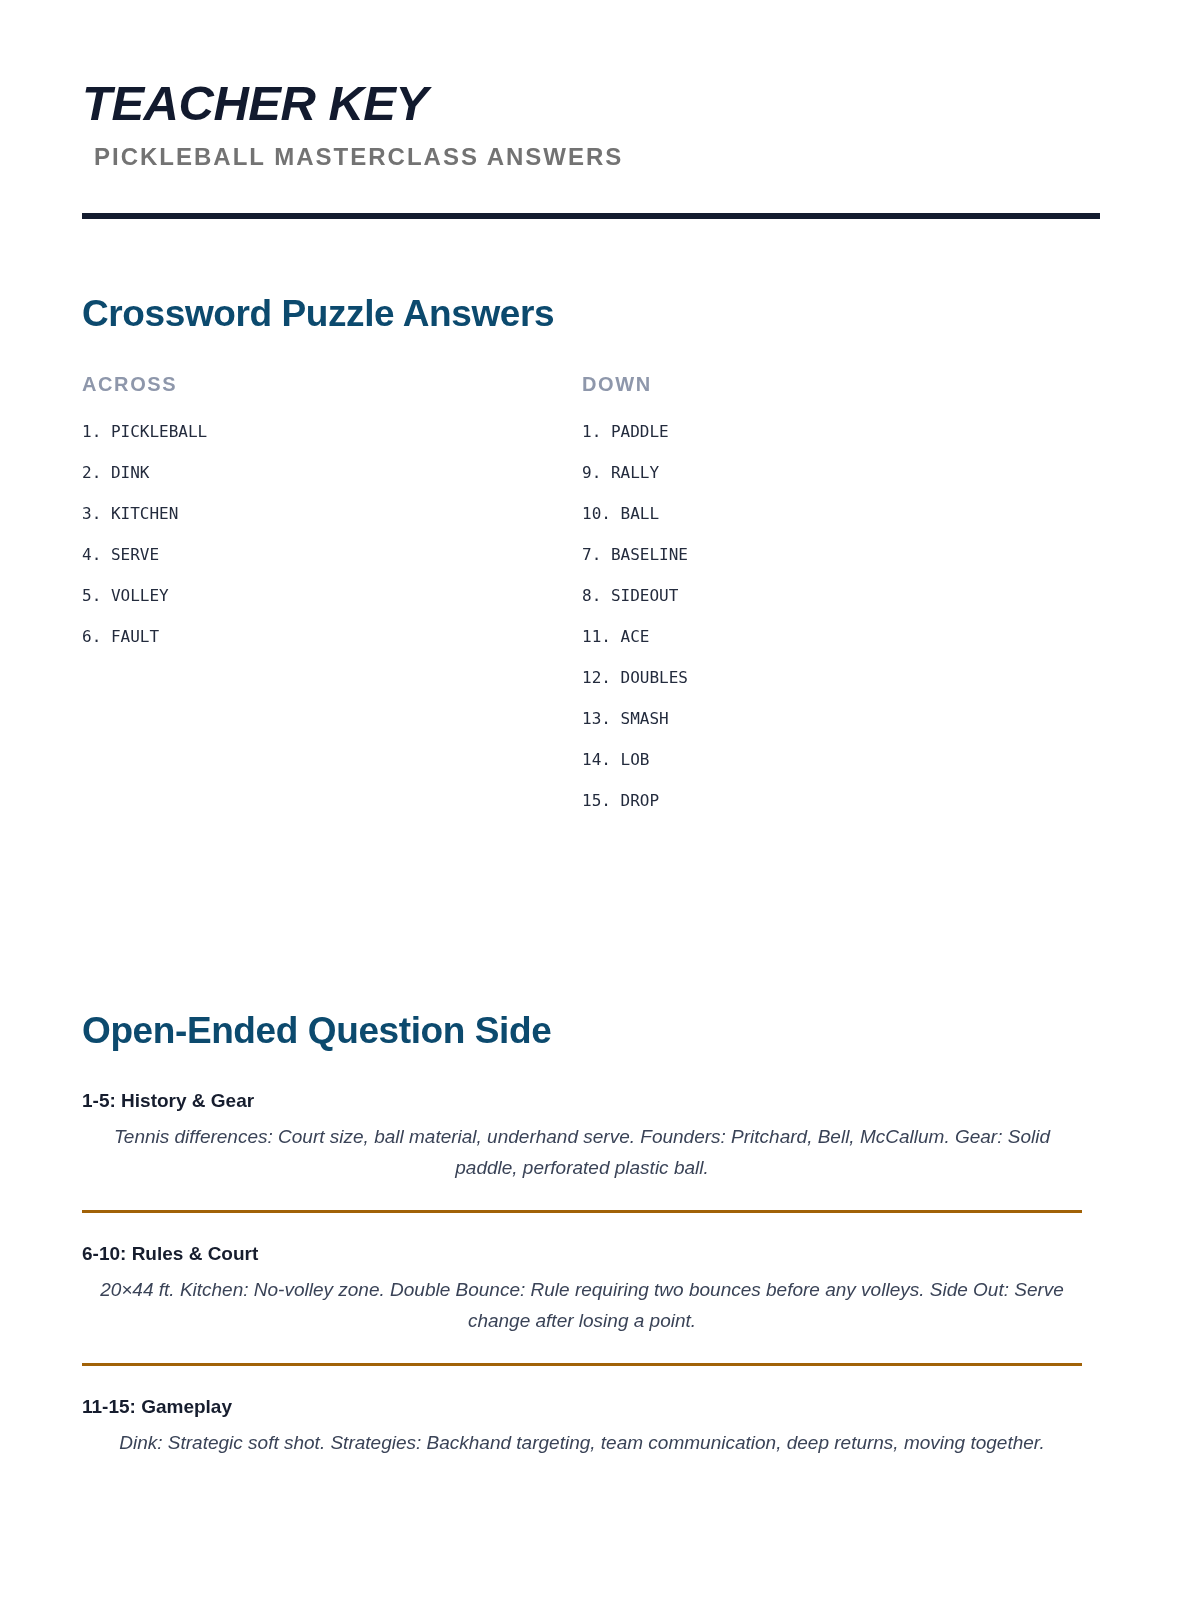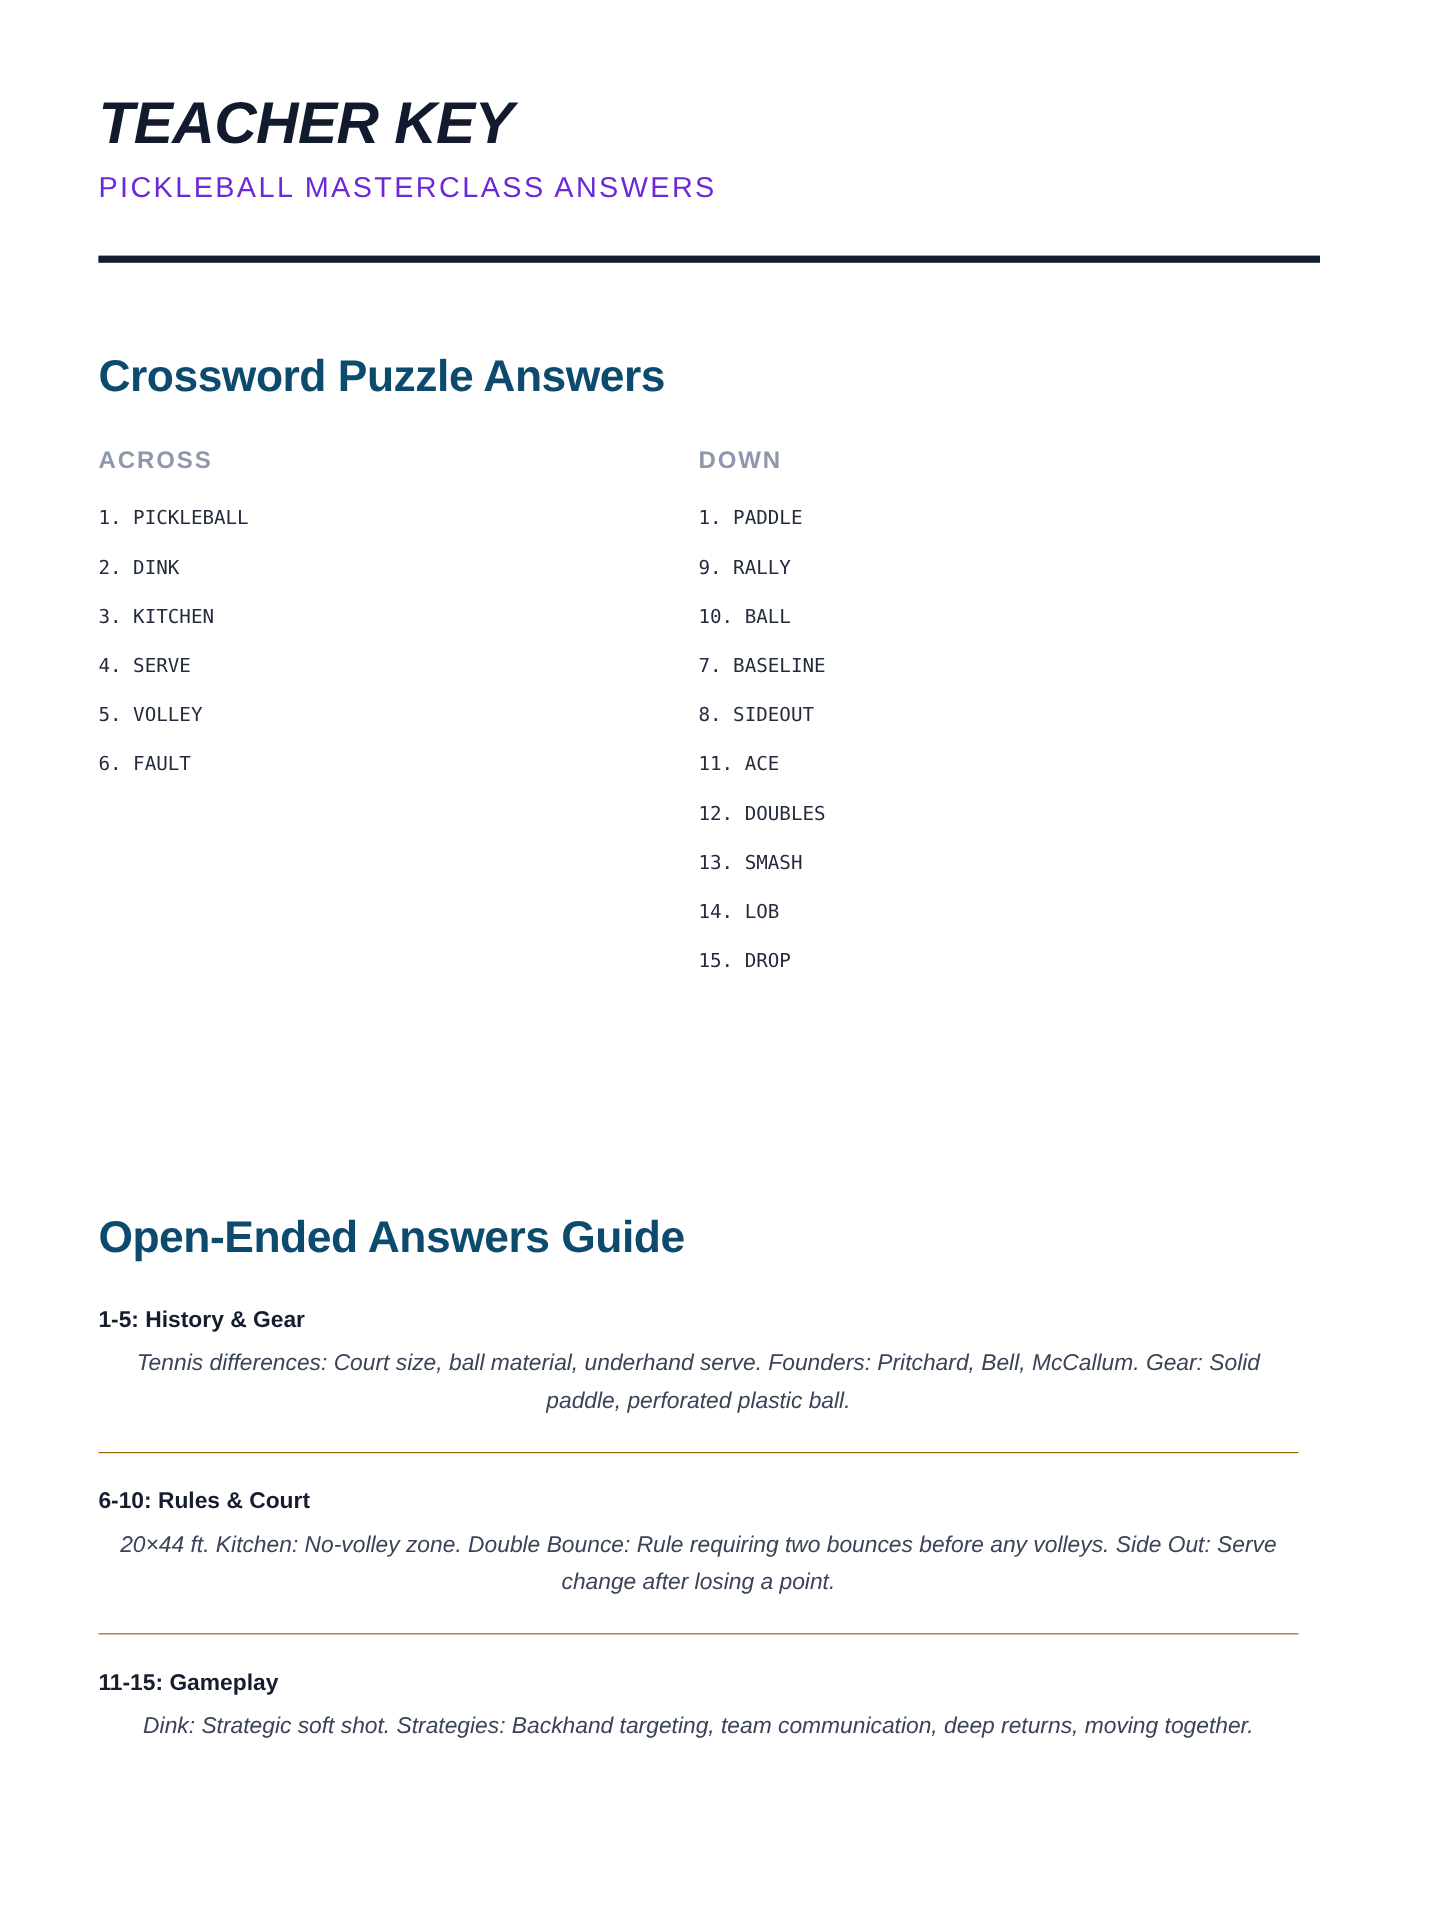--- a/index.html
+++ b/index.html
@@ -26,24 +26,24 @@
     font-size: 49px;
     line-height: 1.05;
     font-weight: 800;
     font-style: italic;
     letter-spacing: -0.5px;
     color: #121a2e;
     margin: 0 0 14px 0;
   }
   .doc-subtitle {
     font-size: 24px;
-    font-weight: 400;
+    font-weight: 700;
     letter-spacing: 2.0px;
-    color: #6d28d9;
-    margin: 0;
+    color: #737373;
+    margin: 12px;
   }
   .header-rule {
     margin-top: 42px;
     height: 6px;
     background: #141c2f;
     width: 1018px;
   }
 
   
   .section {
@@ -76,21 +76,21 @@
     font-family: "DejaVu Sans Mono", "Liberation Mono", monospace;
     font-size: 16px;
     color: #232b3d;
     margin-bottom: 22px;
     white-space: pre;
   }
 
   
   .guide-block {
     padding-bottom: 26px;
-    border-bottom: 1px solid #a16207;
+    border-bottom: 3px solid #a16207;
     margin-bottom: 30px;
   }
   .guide-block:last-child {
     border-bottom: none;
   }
   .guide-heading {
     font-size: 19px;
     font-weight: 700;
     color: #161d2e;
     margin: 0 0 10px 0;
@@ -145,21 +145,21 @@
         <div class="answer-item">14. LOB</div>
         <div class="answer-item">15. DROP</div>
       </div>
 
     </div>
   </section>
 
   <div class="spacer-lg"></div>
 
   <section class="section">
-    <h3 class="section-title">Open-Ended Answers Guide</h3>
+    <h3 class="section-title">Open-Ended Question Side</h3>
 
     <div class="guide-block">
       <p class="guide-heading">1-5: History &amp; Gear</p>
       <p class="guide-body">Tennis differences: Court size, ball material, underhand serve. Founders: Pritchard, Bell, McCallum. Gear: Solid paddle, perforated plastic ball.</p>
     </div>
 
     <div class="guide-block">
       <p class="guide-heading">6-10: Rules &amp; Court</p>
       <p class="guide-body">20×44 ft. Kitchen: No-volley zone. Double Bounce: Rule requiring two bounces before any volleys. Side Out: Serve change after losing a point.</p>
     </div>

